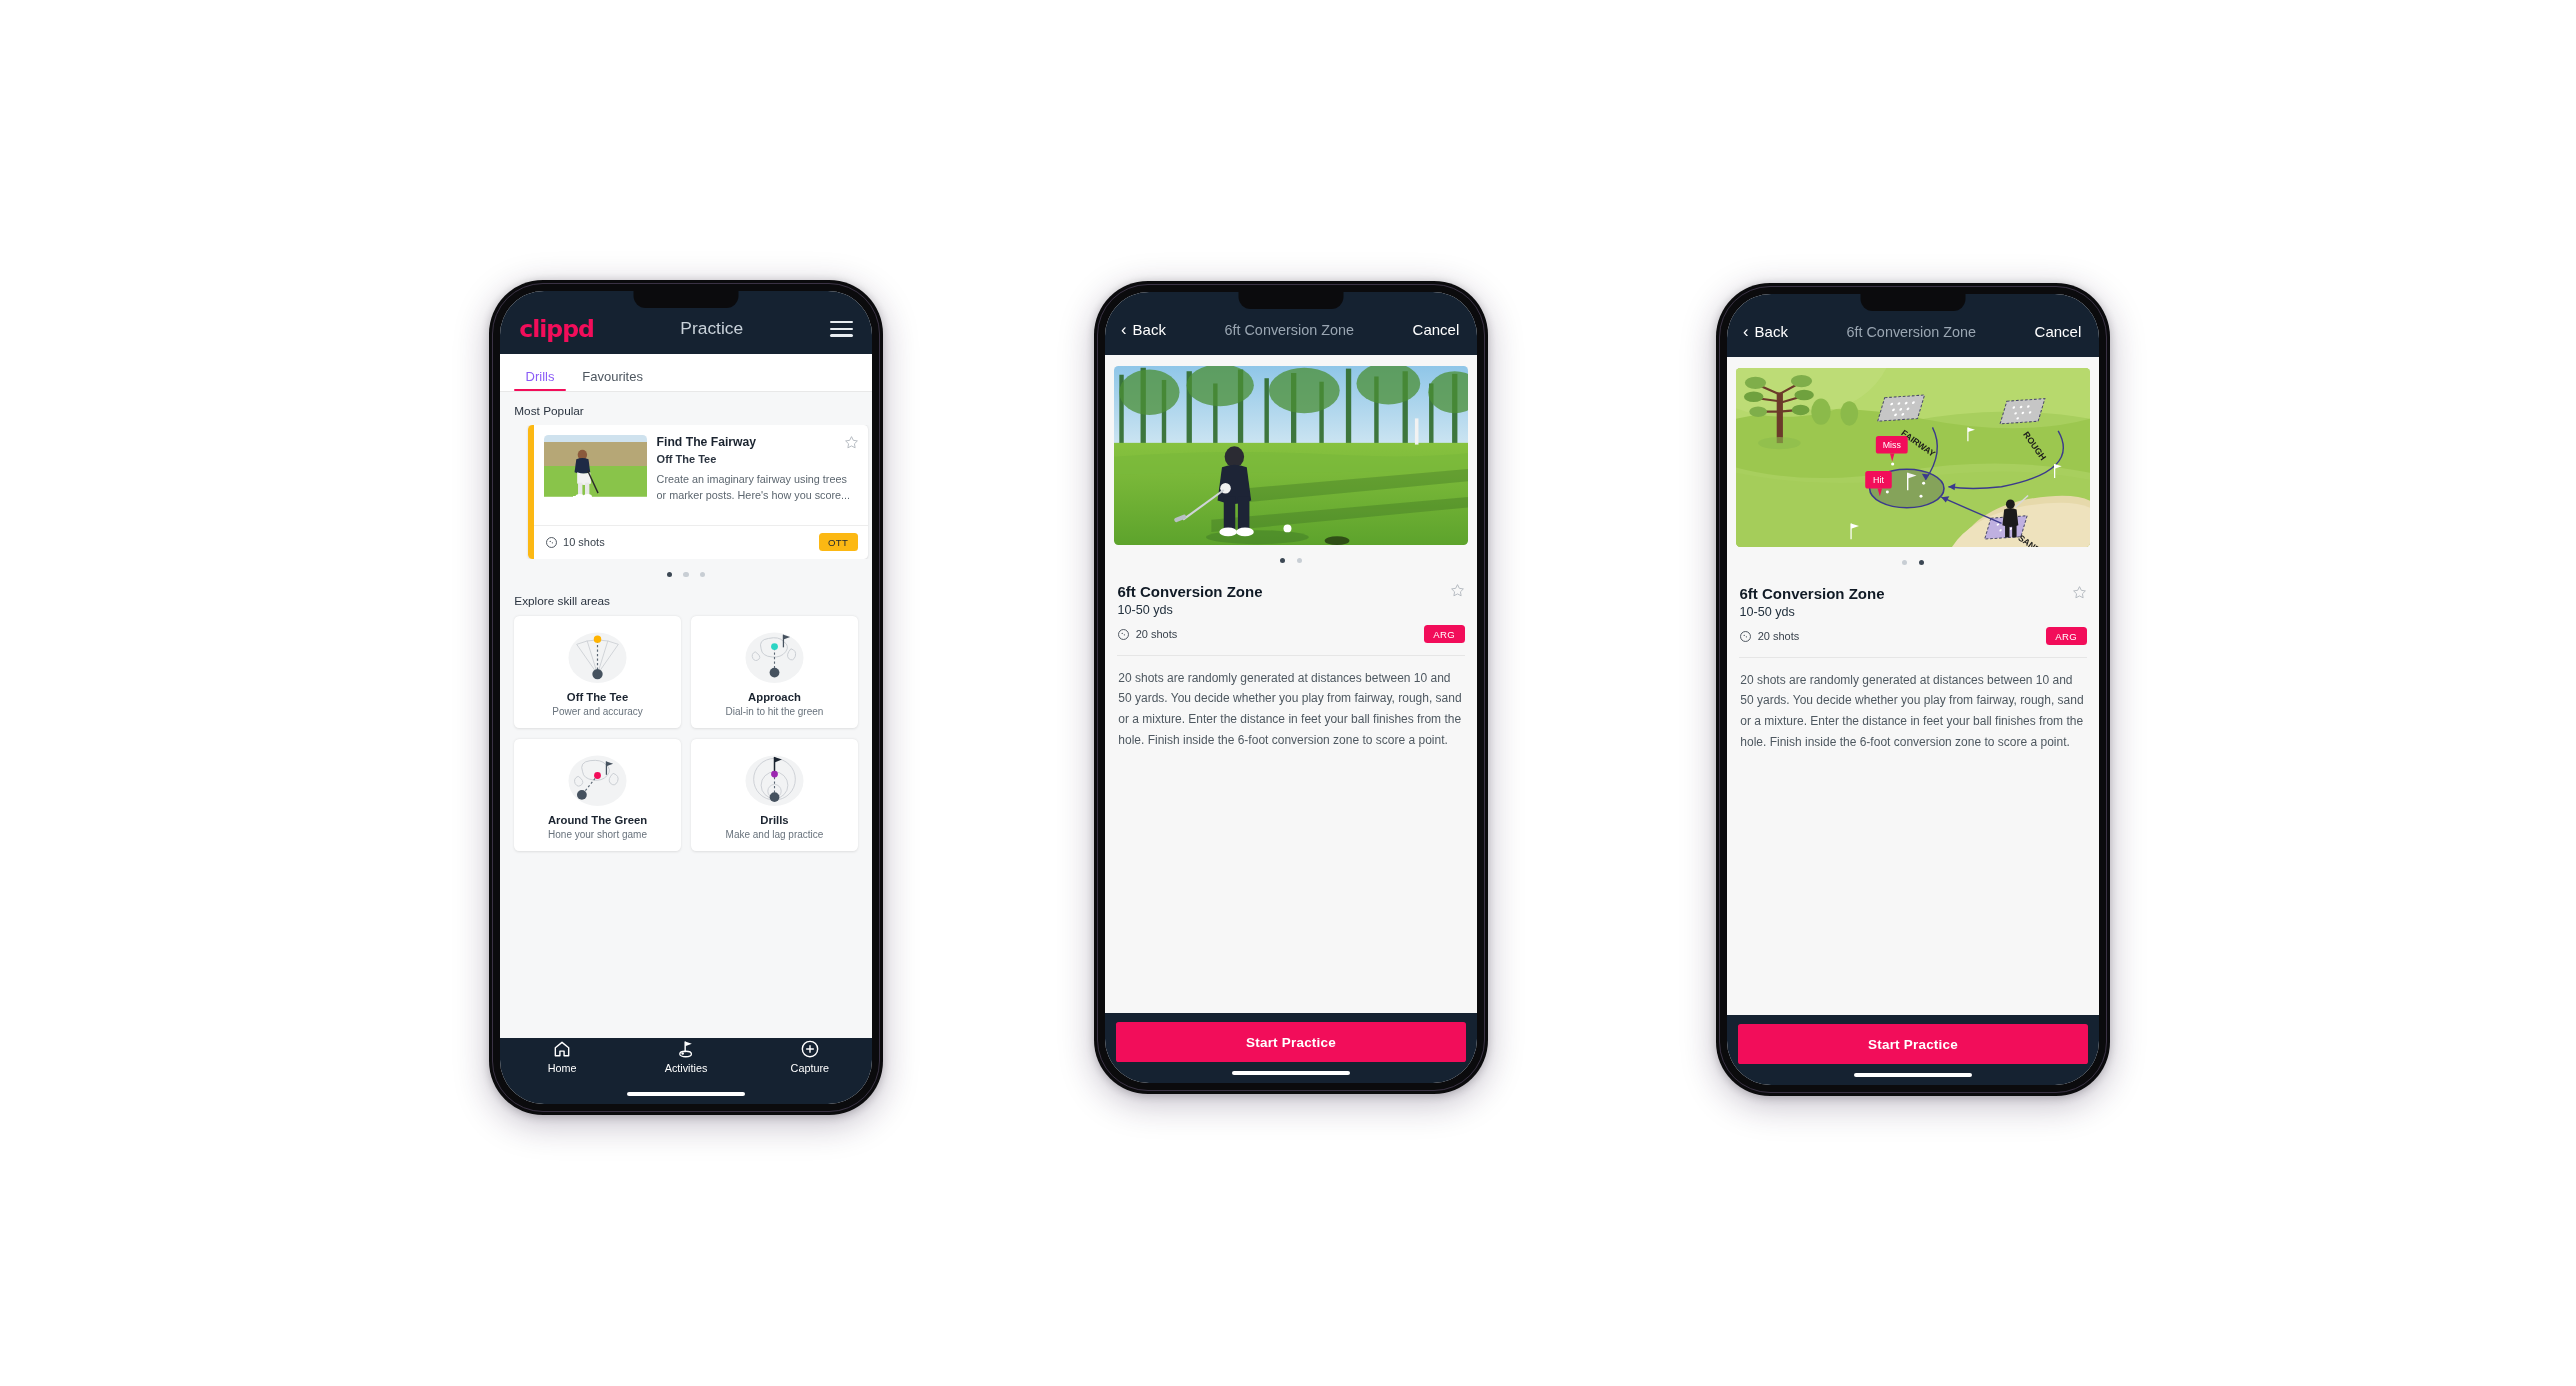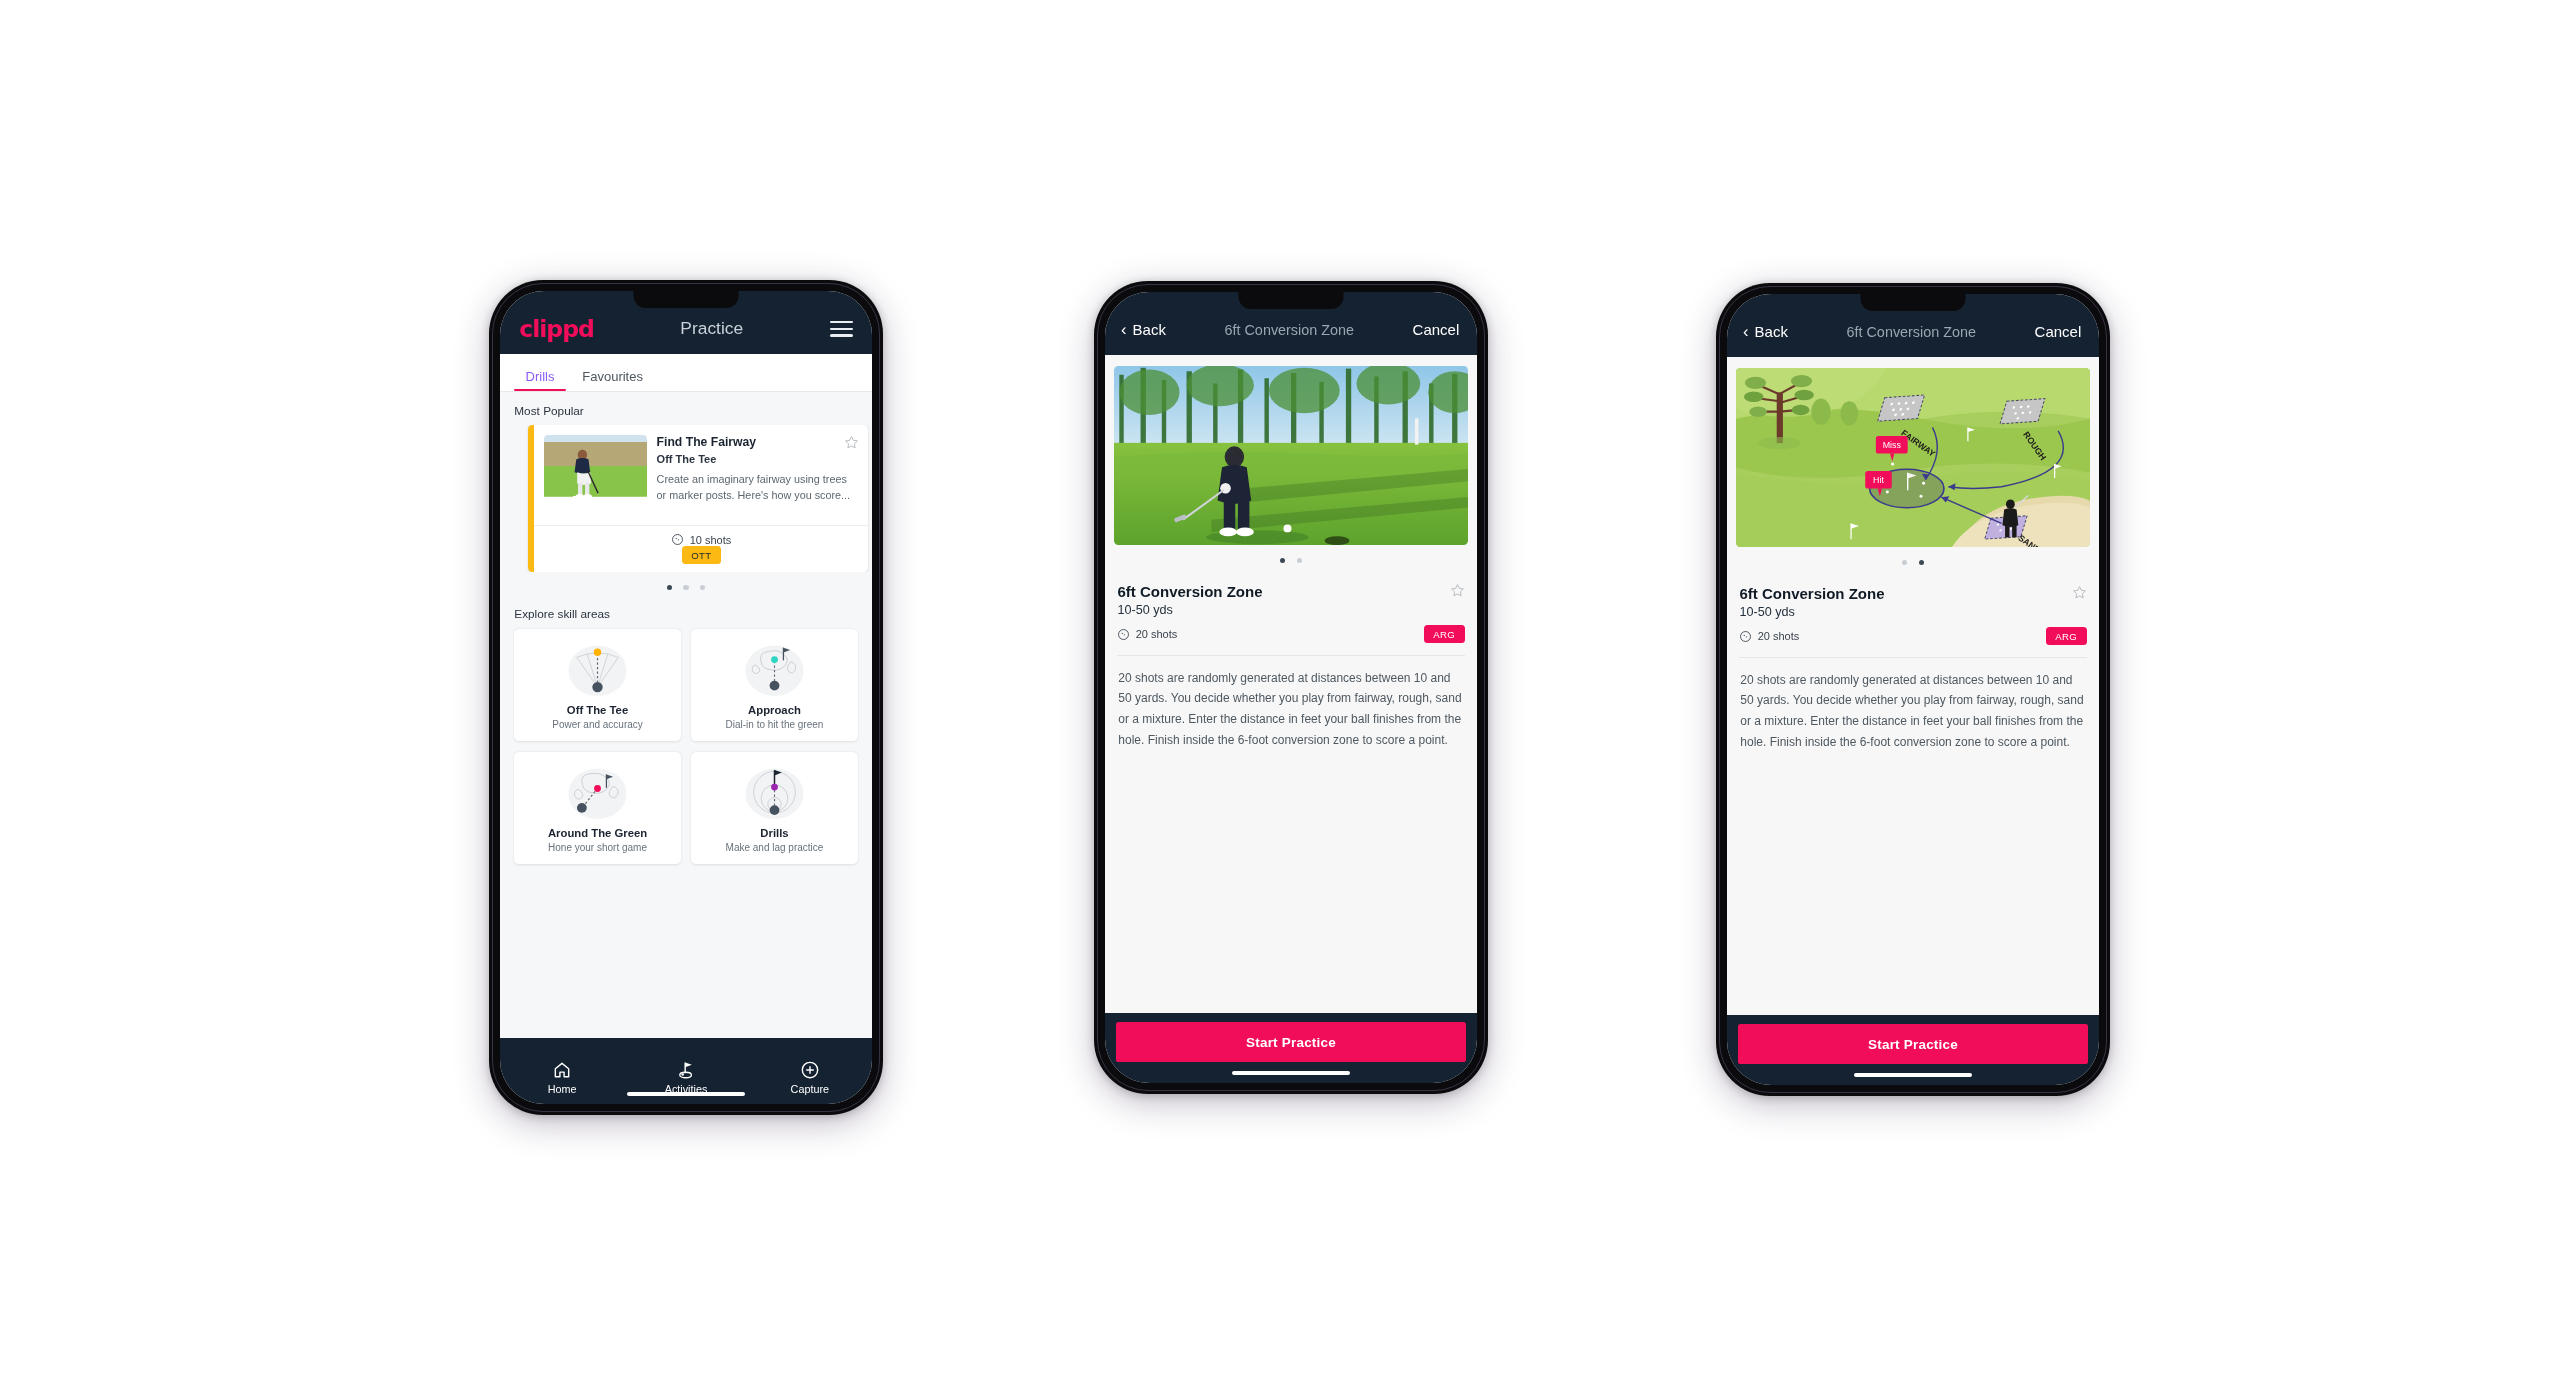--- a/index.html
+++ b/index.html
@@ -113,21 +113,21 @@
   .drill-text { flex:1 1 auto; min-width:0; }
   .drill-title-row { display:flex; align-items:flex-start; justify-content:space-between; gap:5.2px; }
   .drill-title { font-size:12.2px; font-weight:700; color:#1b2430; line-height:1.2; }
   .drill-sub { font-size:11px; font-weight:700; color:#2b3440; margin-top:2.6px; }
   .drill-desc { font-size:10.8px; color:#5c666f; line-height:1.5; margin-top:6.1px; }
   .star {
     width:15px; height:15px; flex:0 0 auto; cursor:pointer;
   }
   .drill-foot {
     border-top:0.9px solid #ededed; padding:7.8px 10.5px;
-    display:flex; align-items:center; justify-content:space-between;flex-direction:column;
+    display:flex; align-items:center; justify-content:space-between;
   }
   .shots { display:flex; align-items:center; gap:5.2px; font-size:11px; color:#39424c; }
   .badge {
     font-size:9.6px; font-weight:400; color:#1b2430; background:#FCB813;
     padding:3.5px 9.6px; border-radius:3.5px; letter-spacing:0.3px;
   }
   .badge.arg { background:#F20D5A; color:#ffffff; }
 
   .dots { display:flex; gap:11.3px; justify-content:center; padding:13px 0 16.6px 0; }
   .dot { width:5.2px; height:5.2px; border-radius:50%; background:#c8ced4; }
@@ -142,21 +142,21 @@
     text-align:center; box-shadow:0 0.9px 2.6px rgba(0,0,0,0.1);
     display:flex; flex-direction:column; align-items:center; cursor:pointer;
   }
   .skill-ico { width:75px; height:58px; margin-bottom:5.2px; }
   .skill-name { font-size:11.3px; font-weight:700; color:#1b2430; }
   .skill-desc { font-size:10px; color:#68727c; margin-top:2.6px; }
 
   
   .bottomnav {
     background:#152231; flex:0 0 auto; height:66px;
-    display:flex; align-items:flex-start; padding-top:22px;
+    display:flex; align-items:flex-start; padding-top:1px;
   }
   .navitem {
     flex:1; display:flex; flex-direction:column; align-items:center; gap:3.5px;
     color:#ffffff; cursor:pointer;
   }
   .navitem span { font-size:10.8px; }
   .homebar {
     position:absolute; bottom:7.8px; left:50%; transform:translateX(-50%);
     width:118px; height:4.4px; border-radius:2.6px; background:#ffffff; z-index:30;
   }

